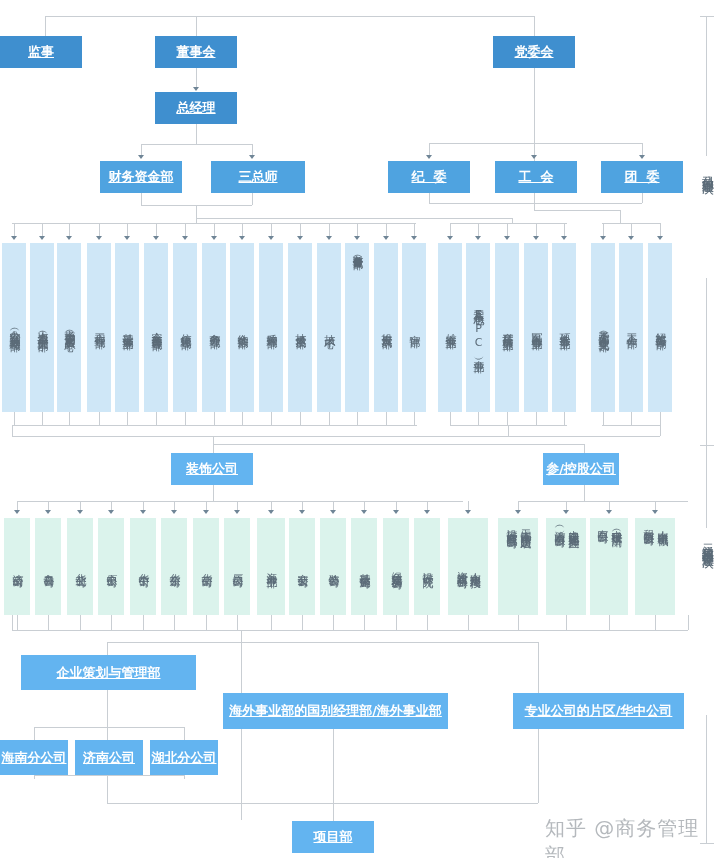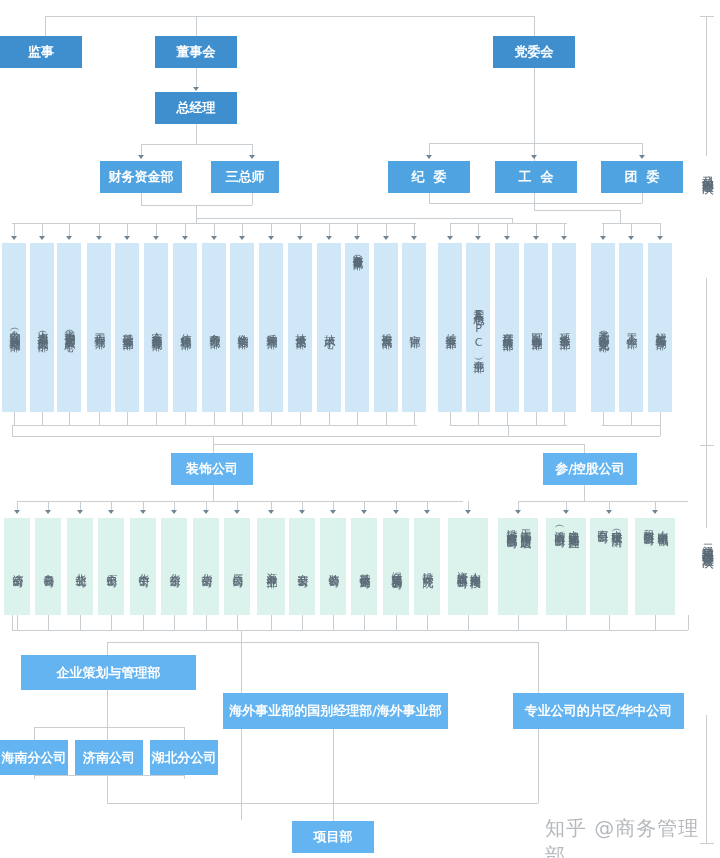--- a/index.html
+++ b/index.html
@@ -1,19 +1,19 @@
 <!DOCTYPE html>
 <html><head>
 <meta charset="utf-8">
 <style>
   html,body{margin:0;padding:0;background:#ffffff;}
   body{width:720px;height:858px;position:relative;overflow:hidden;font-family:"DejaVu Sans","Liberation Sans",sans-serif;}
   .ln{position:absolute;background:#c9ced3;}
   .arr{position:absolute;width:0;height:0;border-left:3px solid transparent;border-right:3px solid transparent;border-top:4px solid #6f8596;}
-  .box{position:absolute;display:flex;align-items:center;justify-content:center;color:#ffffff;font-size:13px;font-weight:bold;box-sizing:border-box;white-space:nowrap;}
+  .box{position:absolute;display:flex;align-items:center;justify-content:center;color:#ffffff;font-size:13px;font-weight:bold;box-sizing:border-box;white-space:nowrap;text-decoration:underline;}
   .dark{background:#3f8fcf;}
   .mid{background:#4fa3e0;}
   .light{background:#63b4f0;}
   .col{position:absolute;display:flex;flex-direction:row-reverse;justify-content:center;align-items:center;box-sizing:border-box;color:#5b6b78;font-size:11px;line-height:12px;}
   .hq{background:#cfe7f7;}
   .br{background:#dbf3ec;}
   .col .c{writing-mode:vertical-rl;text-orientation:upright;letter-spacing:1px;}
   .col .c.small{font-size:8px;letter-spacing:0;}
   .side{position:absolute;writing-mode:vertical-rl;text-orientation:upright;font-size:12px;color:#5b6b78;letter-spacing:1px;}
   .wm{position:absolute;font-size:20px;color:#b5b9bd;letter-spacing:1px;font-family:"DejaVu Sans",sans-serif;}
@@ -208,21 +208,21 @@
 <div class="ln" style="left:602px;top:425px;width:58px;height:1px;"></div>
 <div class="ln" style="left:12px;top:436px;width:648px;height:1px;"></div>
 <div class="ln" style="left:12px;top:425px;width:1px;height:11px;"></div>
 <div class="ln" style="left:508px;top:425px;width:1px;height:11px;"></div>
 <div class="ln" style="left:660px;top:425px;width:1px;height:11px;"></div>
 <div class="ln" style="left:213px;top:436px;width:1px;height:17px;"></div>
 <div class="ln" style="left:213px;top:444px;width:371px;height:1px;"></div>
 <div class="ln" style="left:584px;top:444px;width:1px;height:9px;"></div>
 
 <div class="box light" style="left:171px;top:453px;width:82px;height:32px;">装饰公司</div>
-<div class="box light" style="left:543px;top:453px;width:94px;height:32px;">参/控股公司</div>
+<div class="box light" style="left:543px;top:453px;width:76px;height:32px;">参/控股公司</div>
 
 <div class="ln" style="left:213px;top:485px;width:1px;height:16px;"></div>
 <div class="ln" style="left:17px;top:501px;width:446px;height:1px;"></div>
 <div class="ln" style="left:584px;top:485px;width:1px;height:16px;"></div>
 <div class="ln" style="left:518px;top:501px;width:170px;height:1px;"></div>
 
 <div id="br-cols">
     <div class="ln" style="left: 17px; top: 501px; width: 1px; height: 12px;"></div>
     <div class="arr" style="left: 14px; top: 510px;"></div>
     <div class="ln" style="left: 17px; top: 615px; width: 1px; height: 15px;"></div>
@@ -372,21 +372,21 @@
 <div class="box light" style="left:75px;top:740px;width:68px;height:35px;">济南公司</div>
 <div class="box light" style="left:150px;top:740px;width:68px;height:35px;">湖北分公司</div>
 <div class="box light" style="left:292px;top:821px;width:82px;height:32px;">项目部</div>
 
 <div class="box dark" style="left:0px;top:36px;width:82px;height:32px;">监事</div>
 <div class="box dark" style="left:155px;top:36px;width:82px;height:32px;">董事会</div>
 <div class="box dark" style="left:493px;top:36px;width:82px;height:32px;">党委会</div>
 <div class="box dark" style="left:155px;top:92px;width:82px;height:32px;">总经理</div>
 
 <div class="box mid" style="left:100px;top:161px;width:82px;height:32px;">财务资金部</div>
-<div class="box mid" style="left:211px;top:161px;width:68px;height:32px;">三总师</div>
+<div class="box mid" style="left:211px;top:161px;width:94px;height:32px;">三总师</div>
 <div class="box mid" style="left:388px;top:161px;width:82px;height:32px;white-space:pre;">纪  委</div>
 <div class="box mid" style="left:495px;top:161px;width:82px;height:32px;white-space:pre;">工  会</div>
 <div class="box mid" style="left:601px;top:161px;width:82px;height:32px;white-space:pre;">团  委</div>
 
 <div class="ln" style="left:706px;top:16px;width:1px;height:140px;"></div>
 <div class="ln" style="left:700px;top:16px;width:14px;height:1px;"></div>
 <div class="side" style="left:699px;top:166px;">公司总部管理层次</div>
 <div class="ln" style="left:706px;top:278px;width:1px;height:250px;"></div>
 <div class="ln" style="left:700px;top:445px;width:14px;height:1px;"></div>
 <div class="side" style="left:699px;top:535px;">二级单位和三级单位管理层次</div>

